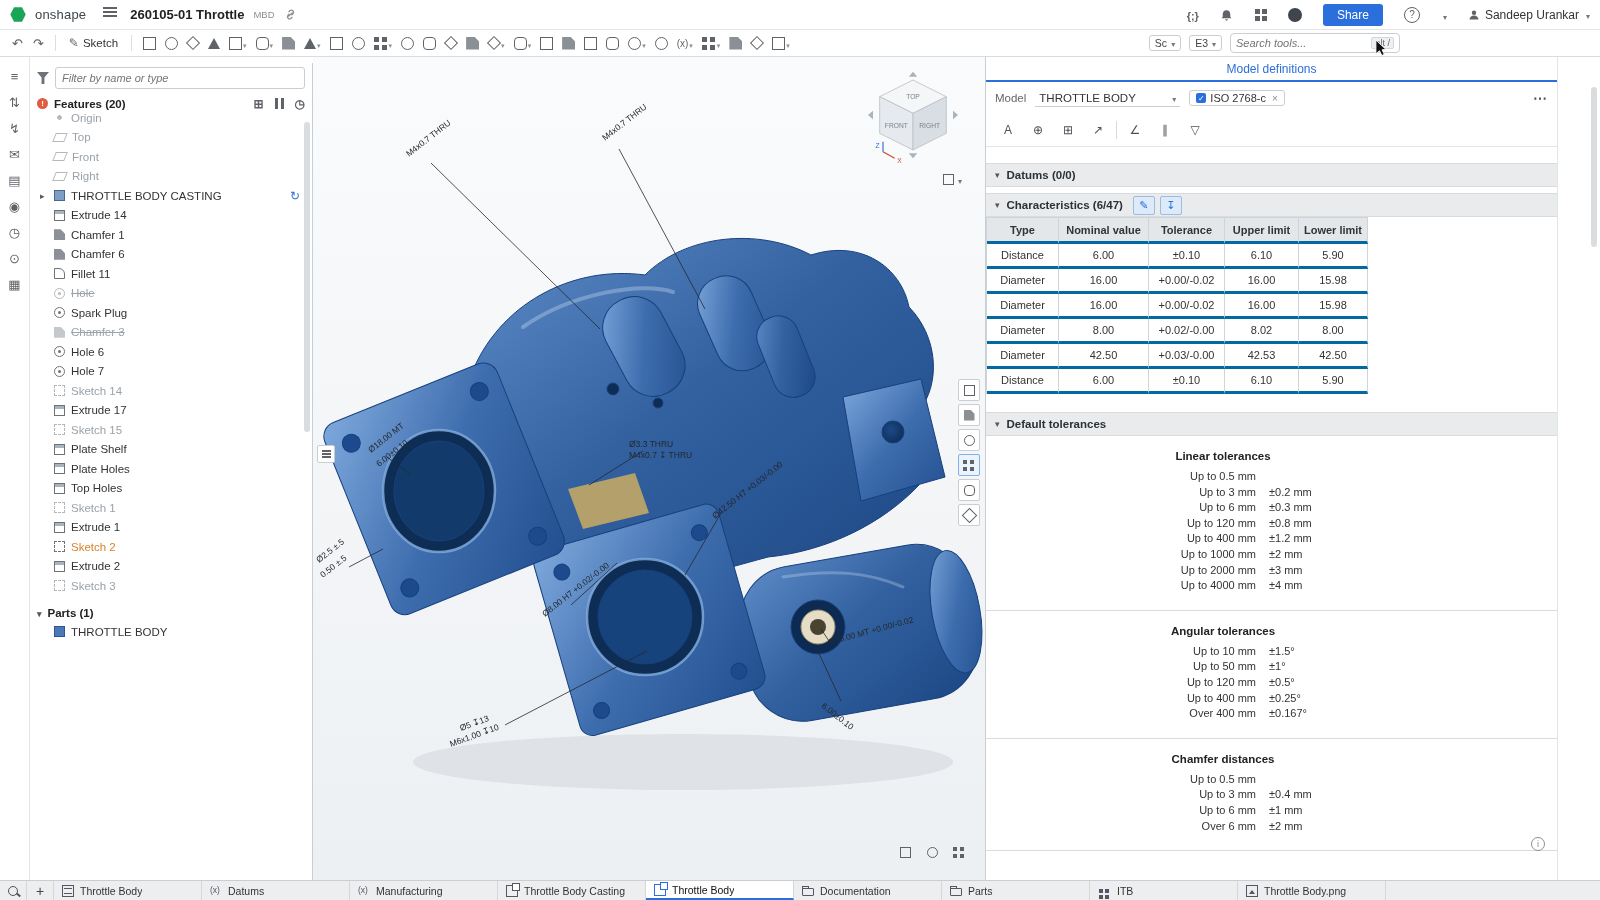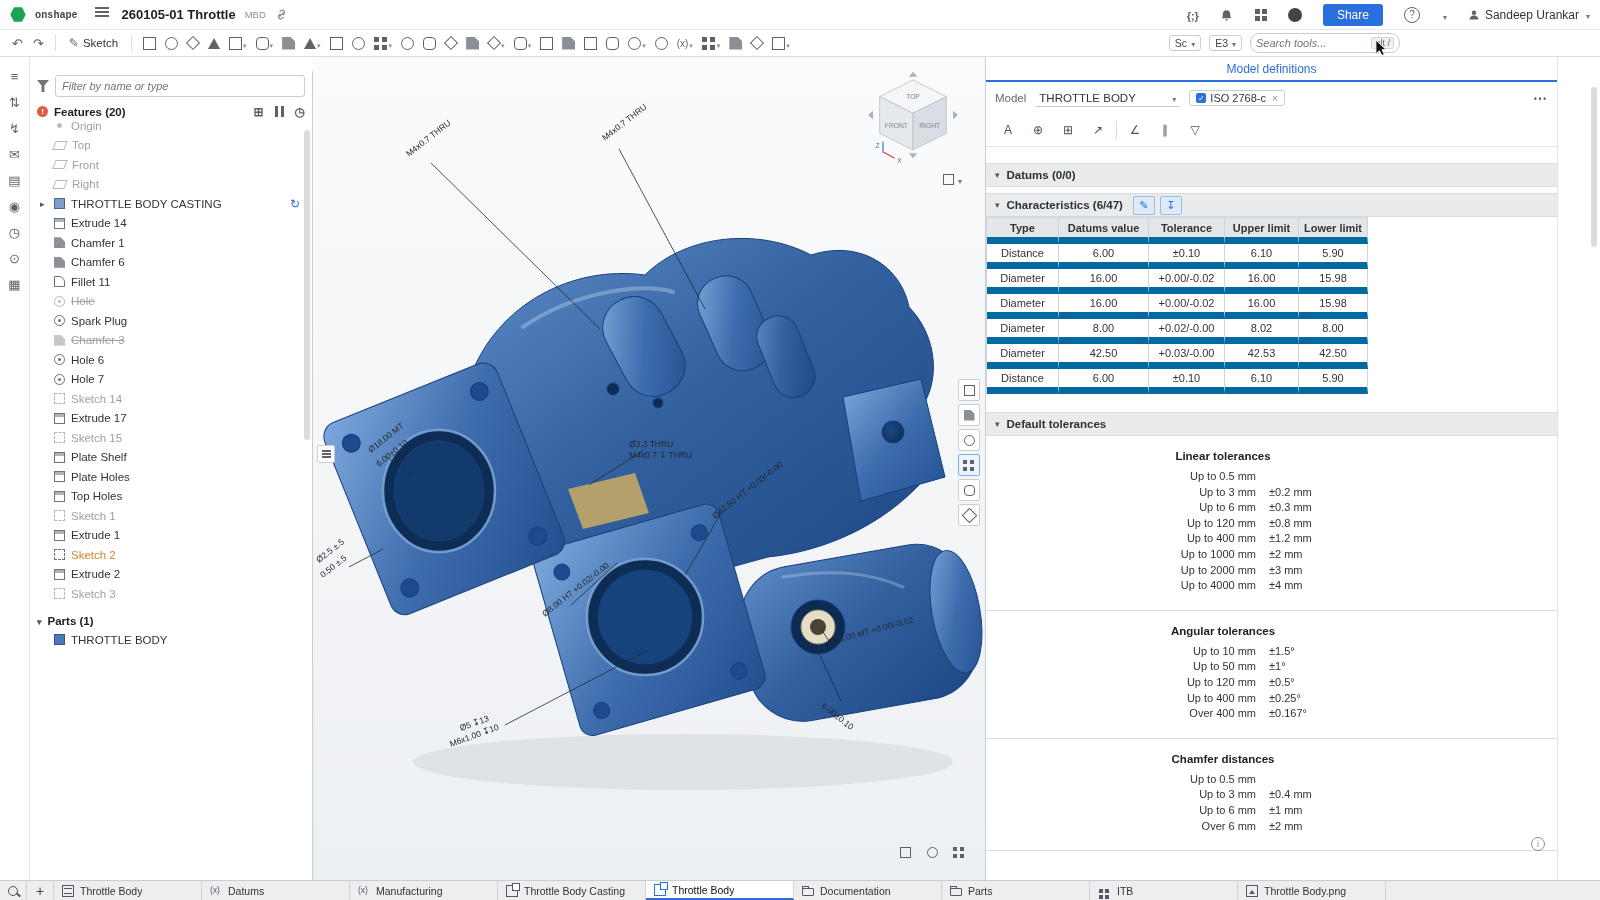--- a/index.html
+++ b/index.html
@@ -5,21 +5,21 @@
 *{margin:0;padding:0;box-sizing:border-box}
 html,body{width:1600px;height:900px;overflow:hidden;background:#fff;
 font-family:"Liberation Sans",sans-serif;color:#333}
 body{position:relative}
 
 
 #topbar{position:absolute;left:0;top:0;width:1600px;height:30px;background:#fff;
 border-bottom:1px solid #e3e6e9;display:flex;align-items:center;padding:0 10px;gap:9px;z-index:5}
 .logo-hex{width:16px;height:16px;background:#18a558;
 clip-path:polygon(25% 4%,75% 4%,98% 50%,75% 96%,25% 96%,2% 50%)}
-.logo-text{font-size:10px;font-weight:bold;color:#3c464c;letter-spacing:.2px}
+.logo-text{font-size:13px;font-weight:normal;color:#3c464c;letter-spacing:.2px}
 .hamb{margin-left:8px}
 .hamb i{display:block;width:14px;height:2px;background:#5f6368;box-shadow:0 4px 0 #5f6368,0 8px 0 #5f6368;margin-top:-8px}
 .doc-title{font-size:13px;font-weight:bold;color:#202326;margin-left:4px}
 .doc-badge{font-size:9.5px;color:#8a9096}
 .link-ic{width:13px;height:13px}
 .tb-right{margin-left:auto;display:flex;align-items:center;gap:21px}
 .fs-ic::after{content:"{;}";font-size:11px;color:#5f6368;font-weight:bold}
 .apps{width:13px;height:13px;position:relative}
 .apps::after{content:"";position:absolute;left:1px;top:1px;width:5px;height:5px;background:#5f6368;
 box-shadow:7px 0 0 #5f6368,0 7px 0 #5f6368,7px 7px 0 #5f6368}
@@ -47,31 +47,31 @@
 .shape.ci{border-radius:50%}
 .shape.rr{border-radius:4px}
 .shape.dm{transform:rotate(45deg);width:10px;height:10px;margin:1px}
 .shape.tr{width:0;height:0;border:none;border-left:6px solid transparent;border-right:6px solid transparent;border-bottom:11px solid #5f6368;margin-top:1px}
 .shape.ch{clip-path:polygon(0 0,62% 0,100% 38%,100% 100%,0 100%);background:#8a9096;border:none}
 .shape.gr{border:none;width:5px;height:5px;background:#5f6368;box-shadow:8px 0 0 #5f6368,0 8px 0 #5f6368,8px 8px 0 #5f6368;margin:0 9px 8px 0}
 .shape.vx{border:none;width:auto;height:auto;color:#5f6368;font-size:10px}
 .shape.vx::after{content:"(x)"}
 .tb-right2{margin-left:auto;margin-right:192px;display:flex;align-items:center;gap:8px}
 .mini-dd{display:flex;align-items:center;border:1px solid #c9ced3;border-radius:3px;font-size:10.5px;color:#444;padding:1px 5px;gap:2px}
-.search-box{display:flex;align-items:center;border:1px solid #c9ced3;border-radius:9px;height:20px;padding:0 5px;width:150px;background:#fff}
+.search-box{display:flex;align-items:center;border:1px solid #c9ced3;border-radius:4px;height:20px;padding:0 5px;width:170px;background:#fff}
 .search-input{border:none;outline:none;flex:1;font-size:11px;font-style:italic;color:#666;width:80px;font-family:inherit}
 .kbd{background:#eef1f3;border:1px solid #d5d8db;border-radius:2px;font-size:9px;color:#666;padding:0 3px;white-space:nowrap}
 #cursor{position:absolute;left:1374px;top:39px;z-index:99}
 
 
 #leftstrip{position:absolute;left:0;top:57px;width:30px;height:823px;background:#fff;border-right:1px solid #e3e6e9;padding-top:6px}
 .ls-ic{height:26px;display:flex;align-items:center;justify-content:center;color:#5f6368;font-size:13px}
 
 
-#featurepanel{position:absolute;left:30px;top:71px;width:283px;height:823px;background:#fff;border-right:1px solid #c9ced3}
+#featurepanel{position:absolute;left:30px;top:63px;width:283px;height:823px;background:#fff;border-right:1px solid #c9ced3}
 .filter-row{height:30px;display:flex;align-items:center;padding:0 7px;gap:6px}
 .funnel{width:12px;height:12px;background:#6d7378;clip-path:polygon(0 0,100% 0,62% 45%,62% 100%,38% 100%,38% 45%)}
 .filter-input{flex:1;height:22px;border:1px solid #c9ced3;border-radius:3px;font-size:11px;font-style:italic;padding:0 6px;color:#555;outline:none;font-family:inherit}
 .features-hdr{height:21px;display:flex;align-items:center;padding:0 7px;gap:6px;font-size:11.5px;font-weight:bold;color:#222}
 .alert-dot{width:11px;height:11px;border-radius:50%;background:#e05d44;color:#fff;font-size:8px;display:flex;align-items:center;justify-content:center}
 .alert-dot::after{content:"!"}
 .fh-ics{margin-left:auto;display:flex;align-items:center;gap:11px}
 .fh-insert::after{content:"⊞";color:#5f6368;font-size:12px}
 .pau{width:9px;height:11px;border-left:3px solid #5f6368;border-right:3px solid #5f6368}
 .fh-clock::after{content:"◷";color:#5f6368;font-size:12px}
@@ -143,21 +143,21 @@
 .icon-row{height:33px;display:flex;align-items:center;gap:6px;padding:0 10px;border-bottom:1px solid #e3e6e9}
 .ir-btn{width:24px;height:24px;display:flex;align-items:center;justify-content:center;color:#4b5258;font-size:12px;border-radius:2px}
 .ir-btn.sep{width:1px;height:18px;background:#d6dadd;padding:0}
 .sec-bar{height:24px;background:#e9ebed;display:flex;align-items:center;padding:0 9px;font-size:11.5px;font-weight:bold;color:#2b3135;border-top:1px solid #d8dcdf;border-bottom:1px solid #d8dcdf}
 .sec-bar::before{content:"▾";font-size:9px;color:#555;margin-right:7px;font-weight:normal}
 .mt8{margin-top:16px}.mt6{margin-top:6px}.mt18{margin-top:18px}
 .cbtns{display:flex;gap:5px;margin-left:10px}
 .cbtn{width:22px;height:19px;border:1px solid #9dbce0;background:#dceafa;color:#2a6fdb;font-size:11px;display:flex;align-items:center;justify-content:center;border-radius:2px;font-weight:normal}
 .char-table{display:grid;grid-template-columns:72px 90px 76px 74px 69px;width:382px;border-left:1px solid #cfd4d8;border-top:1px solid #cfd4d8;font-size:11px}
 .ct-head,.ct-body,.ct-row{display:contents}
-.ct-cell{border-right:1px solid #cfd4d8;border-bottom:7px solid #0369a1;height:25px;display:flex;align-items:center;justify-content:center;background:#fff;color:#333}
+.ct-cell{border-right:1px solid #cfd4d8;border-bottom:3px solid #0369a1;height:25px;display:flex;align-items:center;justify-content:center;background:#fff;color:#333}
 .ct-cell.th{background:#e4e7ea;font-weight:bold;height:26px}
 .tol-group{padding-top:14px;font-size:11px;color:#333}
 .tol-title{font-weight:bold;font-size:11.5px;text-align:center;width:380px;margin-left:47px;margin-bottom:7px;color:#222}
 .tol-row{display:flex;line-height:15.6px}
 .tol-label{width:270px;text-align:right}
 .tol-value{margin-left:13px}
 .tol-divider{border-bottom:1px solid #d8dcdf;margin-top:16px}
 .rp-info{position:absolute;left:545px;top:780px;width:14px;height:14px;border:1.2px solid #8a9096;border-radius:50%;color:#8a9096;font-size:9px;display:flex;align-items:center;justify-content:center}
 .rp-info::after{content:"i"}
 .rp-scroll{position:absolute;right:3px;top:30px;width:6px;height:160px;background:#d9dde0;border-radius:3px}
@@ -860,21 +860,21 @@
 
           <span class="cbtn">
             <span>↧</span>
           </span>
         </span>
     </div>
 
     <div class="char-table">
       <div class="ct-head">
         
-      <span class="ct-cell th">Type</span><span class="ct-cell th">Datums value</span><span class="ct-cell th">Tolerance</span><span class="ct-cell th">Upper limit</span><span class="ct-cell th">Lower limit</span></div>
+      <span class="ct-cell th">Type</span><span class="ct-cell th">Nominal value</span><span class="ct-cell th">Tolerance</span><span class="ct-cell th">Upper limit</span><span class="ct-cell th">Lower limit</span></div>
       <div class="ct-body">
         
       
           <div class="ct-row">
             <span class="ct-cell">Distance</span>
             <span class="ct-cell">6.00</span>
             <span class="ct-cell">±0.10</span>
             <span class="ct-cell">6.10</span>
             <span class="ct-cell">5.90</span>
           </div>

